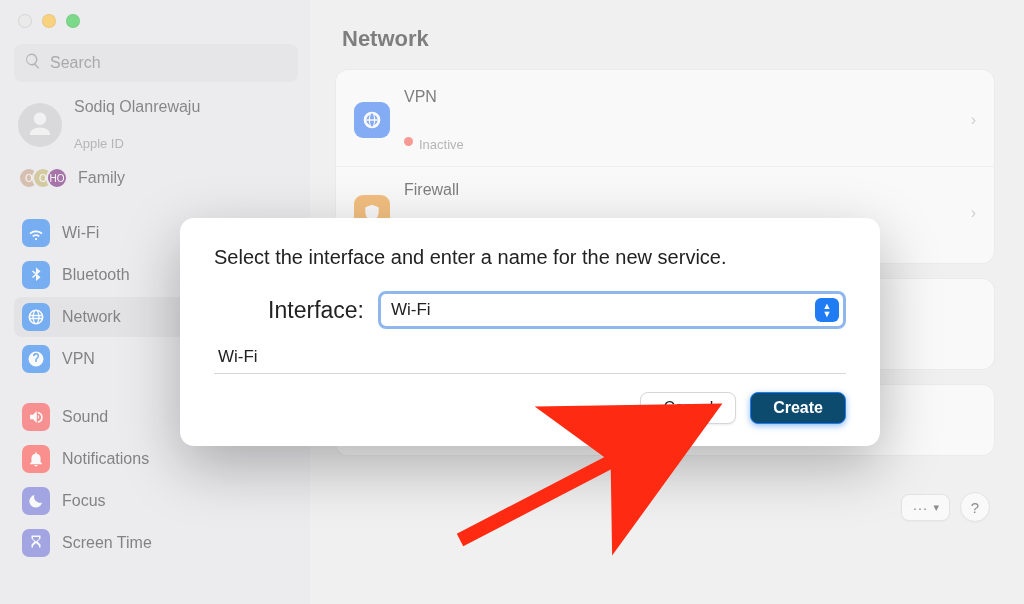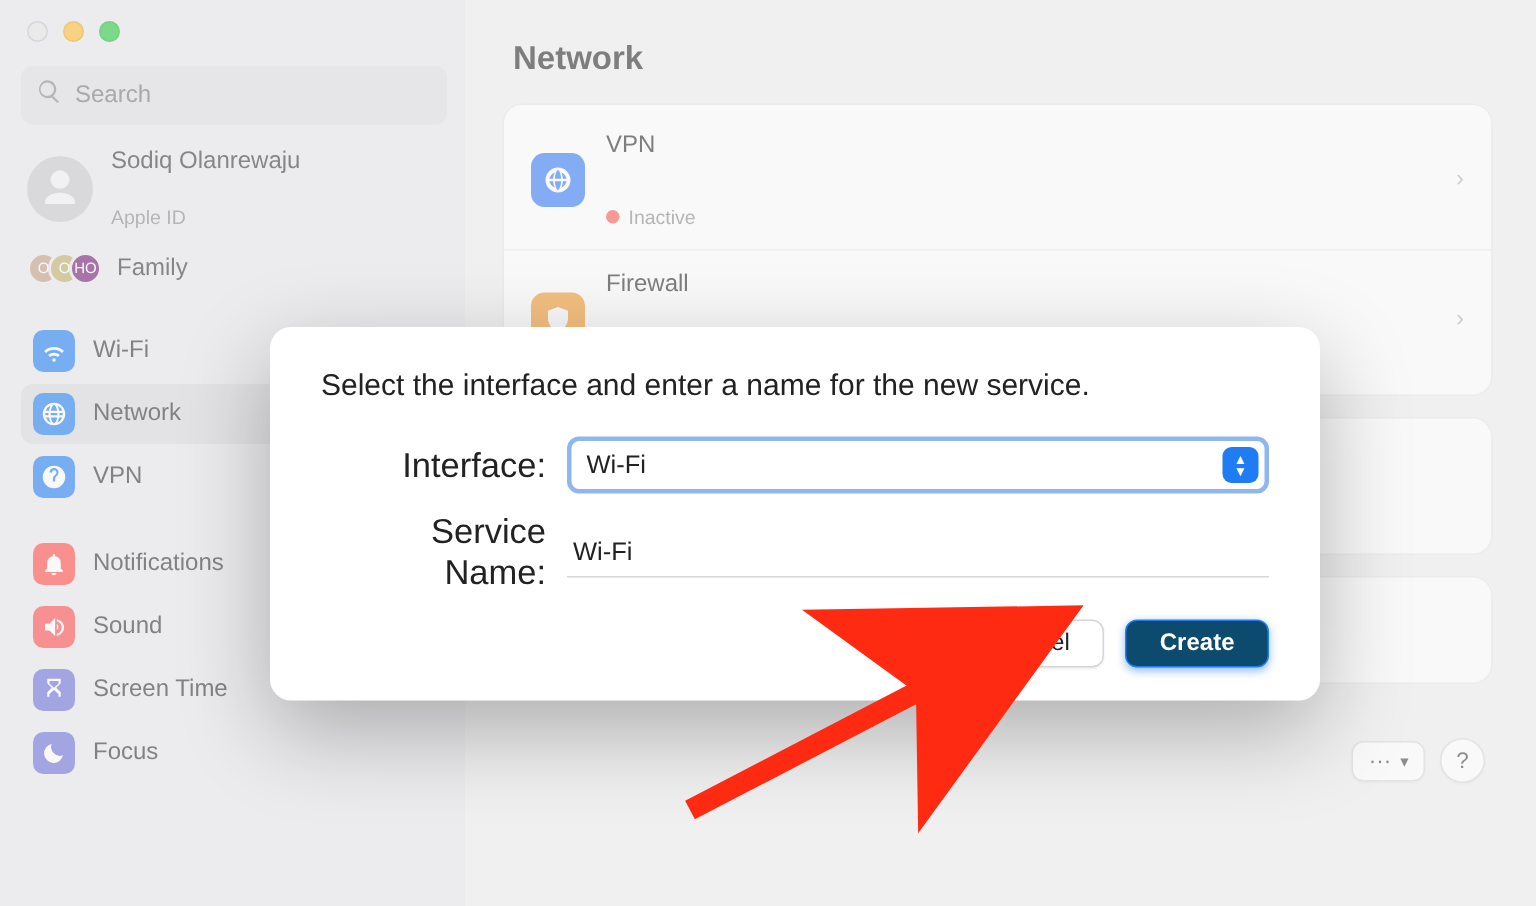--- a/index.html
+++ b/index.html
@@ -101,21 +101,21 @@
   }
   .row + .row { border-top: 1px solid #ececee; }
   .row .ricon {
     width: 36px; height: 36px; border-radius: 9px;
     display:flex;align-items:center;justify-content:center;color:#fff;
   }
   .ricon svg { width:20px;height:20px;fill:#fff; }
   .ricon-blue   { background:#357af6; }
   .ricon-orange { background:#f59b2f; }
   .row .rtext .t1 { font-size: 16px; color: #2b2b2d; }
-  .row .rtext .t2 { font-size: 13px; color: #8a8a8d; display:flex;align-items:center;gap:6px;margin-top:31px; }
+  .row .rtext .t2 { font-size: 13px; color: #8a8a8d; display:flex;align-items:flex-start;gap:6px;margin-top:31px; }
   .status-dot { width:9px;height:9px;border-radius:50%; }
   .sd-red { background:#ff5b52; }
   .sd-gray{ background:#b9b9bd; }
   .row .chev { margin-left: auto; color:#b5b5b9; }
 
   .footer-actions {
     position: absolute; right: 34px; bottom: 82px;
     display: flex; gap: 10px; align-items:center;
   }
   .pill-btn, .round-btn {
@@ -224,70 +224,78 @@
 
     <nav class="nav">
       <div class="nav-item">
         <div class="nav-icon ic-blue">
           <svg viewBox="0 0 24 24">
               <path d="M12 18.5a1.5 1.5 0 110 3 1.5 1.5 0 010-3zm0-5c2 0 3.8.8 5.2 2.1l-1.8 1.8A5 5 0 0012 16a5 5 0 00-3.4 1.4l-1.8-1.8A7.5 7.5 0 0112 13.5zm0-5c3.4 0 6.5 1.3 8.8 3.5l-1.8 1.8A10 10 0 0012 11a10 10 0 00-7 2.8L3.2 12A12.5 12.5 0 0112 8.5z"></path>
             </svg>
         </div>
         <span>Wi-Fi</span>
       </div>
+      <div class="nav-item">
+        <div class="nav-icon ic-blue">
+          <svg viewBox="0 0 24 24">
+              <path d="M12 2l6 5-4.5 4 4.5 4-6 5v-7.2L8 16l-1.4-1.4L11 11 6.6 7.4 8 6l4 3.2V2z"></path>
+            </svg>
+        </div>
+        <span>Bluetooth</span>
+      </div>
       <div class="nav-item selected">
         <div class="nav-icon ic-blue">
           <svg viewBox="0 0 24 24">
               <path d="M12 2a10 10 0 100 20 10 10 0 000-20zm0 2c.9 0 2.2 1.8 2.8 5H9.2C9.8 5.8 11.1 4 12 4zM4.3 11h3A17 17 0 007 12c0 .3 0 1 .3 1H4.3a8 8 0 010-2zm3.2-2H4.8A8 8 0 019 4.5C8.3 5.7 7.8 7.2 7.5 9zm9 0c-.3-1.8-.8-3.3-1.5-4.5A8 8 0 0119.2 9H16.5zM9.1 11h5.8c.1.3.1.7.1 1s0 .7-.1 1H9.1c-.1-.3-.1-.7-.1-1s0-.7.1-1zm7.6 0h3a8 8 0 010 2h-3c.2-.3.3-.7.3-1s-.1-.7-.3-1zM7.5 15c.3 1.8.8 3.3 1.5 4.5A8 8 0 014.8 15h2.7zm1.7 0h5.6c-.6 3.2-1.9 5-2.8 5s-2.2-1.8-2.8-5zm7.3 0h2.7A8 8 0 0115 19.5c.7-1.2 1.2-2.7 1.5-4.5z"></path>
             </svg>
         </div>
         <span>Network</span>
       </div>
       <div class="nav-item">
         <div class="nav-icon ic-blue">
           <svg viewBox="0 0 24 24">
               <path d="M12 2a10 10 0 100 20 10 10 0 000-20zm1 14h-2v-2h2v2zm2.1-5.5l-.9.9c-.7.7-1.2 1.3-1.2 2.6h-2c0-1.6.7-2.6 1.4-3.3l1.2-1.2c.4-.4.6-.9.6-1.5a2 2 0 10-4 0H8a4 4 0 118 0c0 .9-.4 1.7-.9 2.5z"></path>
             </svg>
         </div>
         <span>VPN</span>
       </div>
 
       <div class="nav-gap"></div>
 
       <div class="nav-item">
+        <div class="nav-icon ic-red2">
+          <svg viewBox="0 0 24 24">
+              <path d="M4 9v6h4l5 5V4L8 9H4zm12 3a3 3 0 00-1.5-2.6v5.2A3 3 0 0016 12zm-1.5-7v2.1A6 6 0 0119 12a6 6 0 01-4.5 5.8V20A8 8 0 0021 12a8 8 0 00-6.5-7z"></path>
+            </svg>
+        </div>
+        <span>Sound</span>
+      </div>
+      <div class="nav-item">
         <div class="nav-icon ic-red">
           <svg viewBox="0 0 24 24">
               <path d="M12 22a2.5 2.5 0 002.4-2H9.6A2.5 2.5 0 0012 22zm6-6V11a6 6 0 00-5-5.9V4a1 1 0 10-2 0v1.1A6 6 0 006 11v5l-2 2v1h16v-1l-2-2z"></path>
             </svg>
         </div>
         <span>Notifications</span>
       </div>
       <div class="nav-item">
-        <div class="nav-icon ic-red2">
-          <svg viewBox="0 0 24 24">
-              <path d="M4 9v6h4l5 5V4L8 9H4zm12 3a3 3 0 00-1.5-2.6v5.2A3 3 0 0016 12zm-1.5-7v2.1A6 6 0 0119 12a6 6 0 01-4.5 5.8V20A8 8 0 0021 12a8 8 0 00-6.5-7z"></path>
-            </svg>
-        </div>
-        <span>Sound</span>
-      </div>
-      <div class="nav-item">
         <div class="nav-icon ic-indigo">
           <svg viewBox="0 0 24 24">
+              <path d="M20 14.1A8 8 0 019.9 4 8.5 8.5 0 1020 14.1z"></path>
+            </svg>
+        </div>
+        <span>Focus</span>
+      </div>
+      <div class="nav-item">
+        <div class="nav-icon ic-indigo">
+          <svg viewBox="0 0 24 24">
               <path d="M6 2h12v4l-4 4 4 4v4H6v-4l4-4-4-4V2zm2 2v2.5L12 10l4-3.5V4H8zm0 14h8v-2.5L12 12l-4 3.5V18z"></path>
             </svg>
         </div>
         <span>Screen Time</span>
-      </div>
-      <div class="nav-item">
-        <div class="nav-icon ic-indigo">
-          <svg viewBox="0 0 24 24">
-              <path d="M20 14.1A8 8 0 019.9 4 8.5 8.5 0 1020 14.1z"></path>
-            </svg>
-        </div>
-        <span>Focus</span>
       </div>
     </nav>
   </aside>
 
   <main class="content">
     <h1>Network</h1>
 
     <div class="card">
       <div class="row">
         <div class="ricon ricon-blue">
@@ -346,21 +354,20 @@
     <div class="select-wrap">
       <div class="sel-val">Wi-Fi</div>
       <div class="sel-arrows">
         <span>▲</span>
           <span>▼</span>
       </div>
     </div>
   </div>
 
   <div class="form-row">
-    <label>Service Name:</label>
     <input class="text-input" type="text" value="Wi-Fi" style="">
   </div>
 
   <div class="modal-actions">
     <button class="btn">Cancel</button>
     <button class="btn btn-primary">Create</button>
   </div>
 </div>
 
 <svg class="arrow-svg" width="330" height="180">

